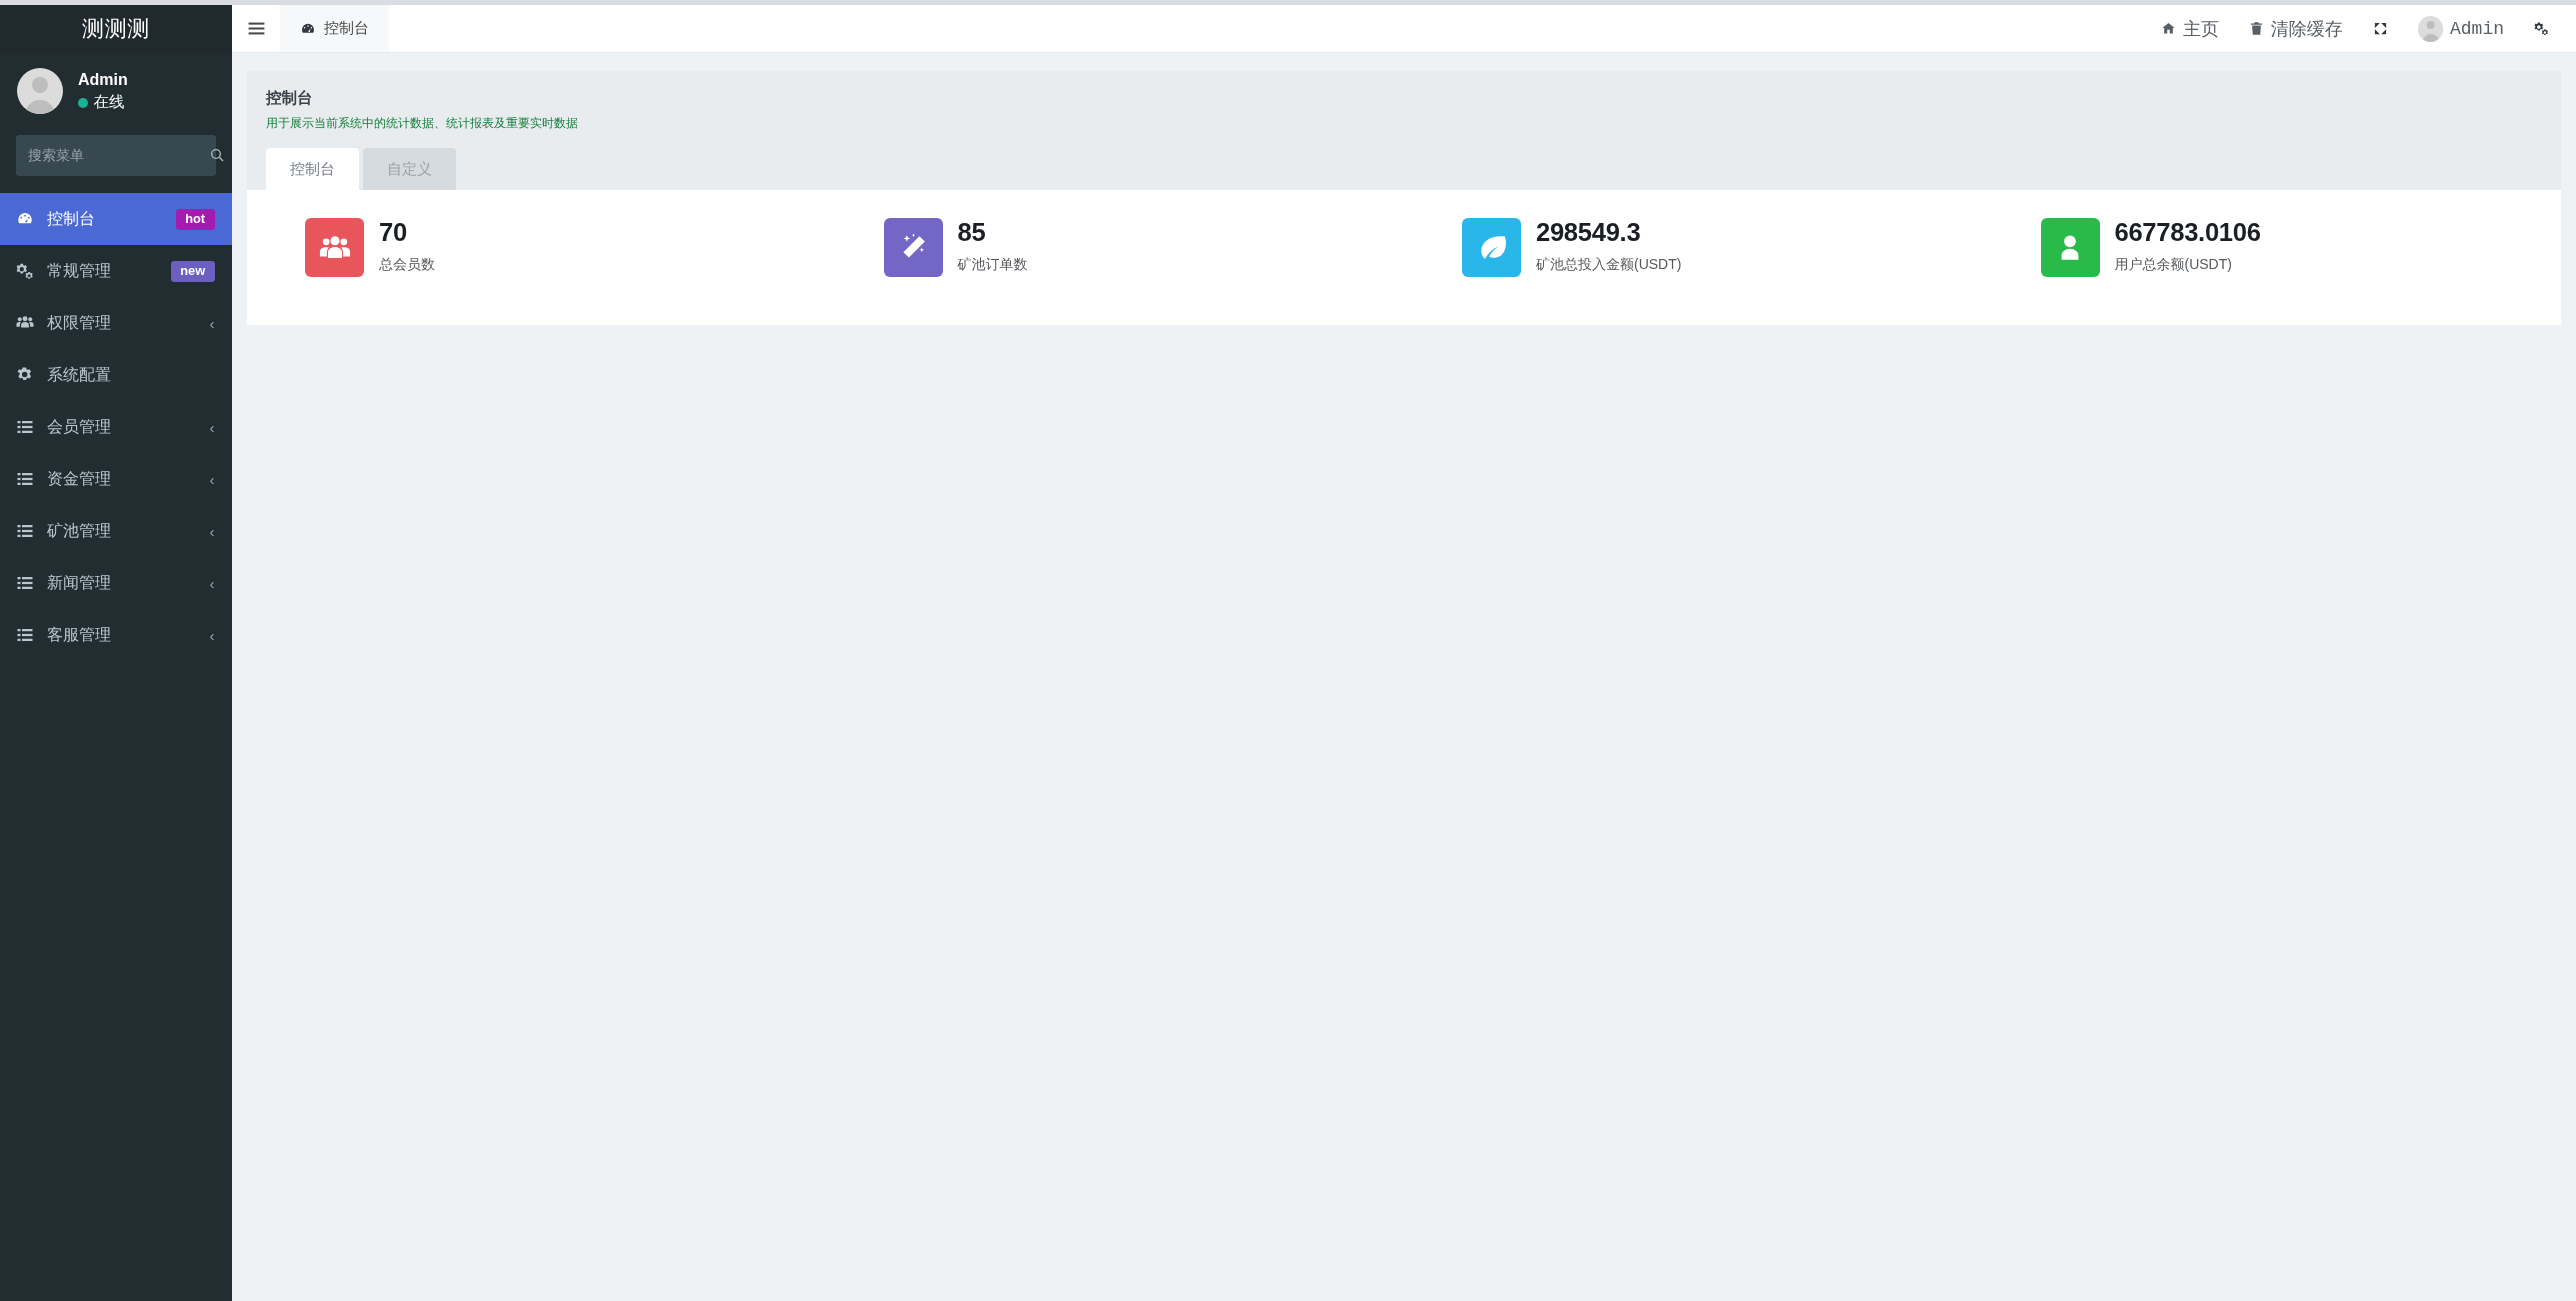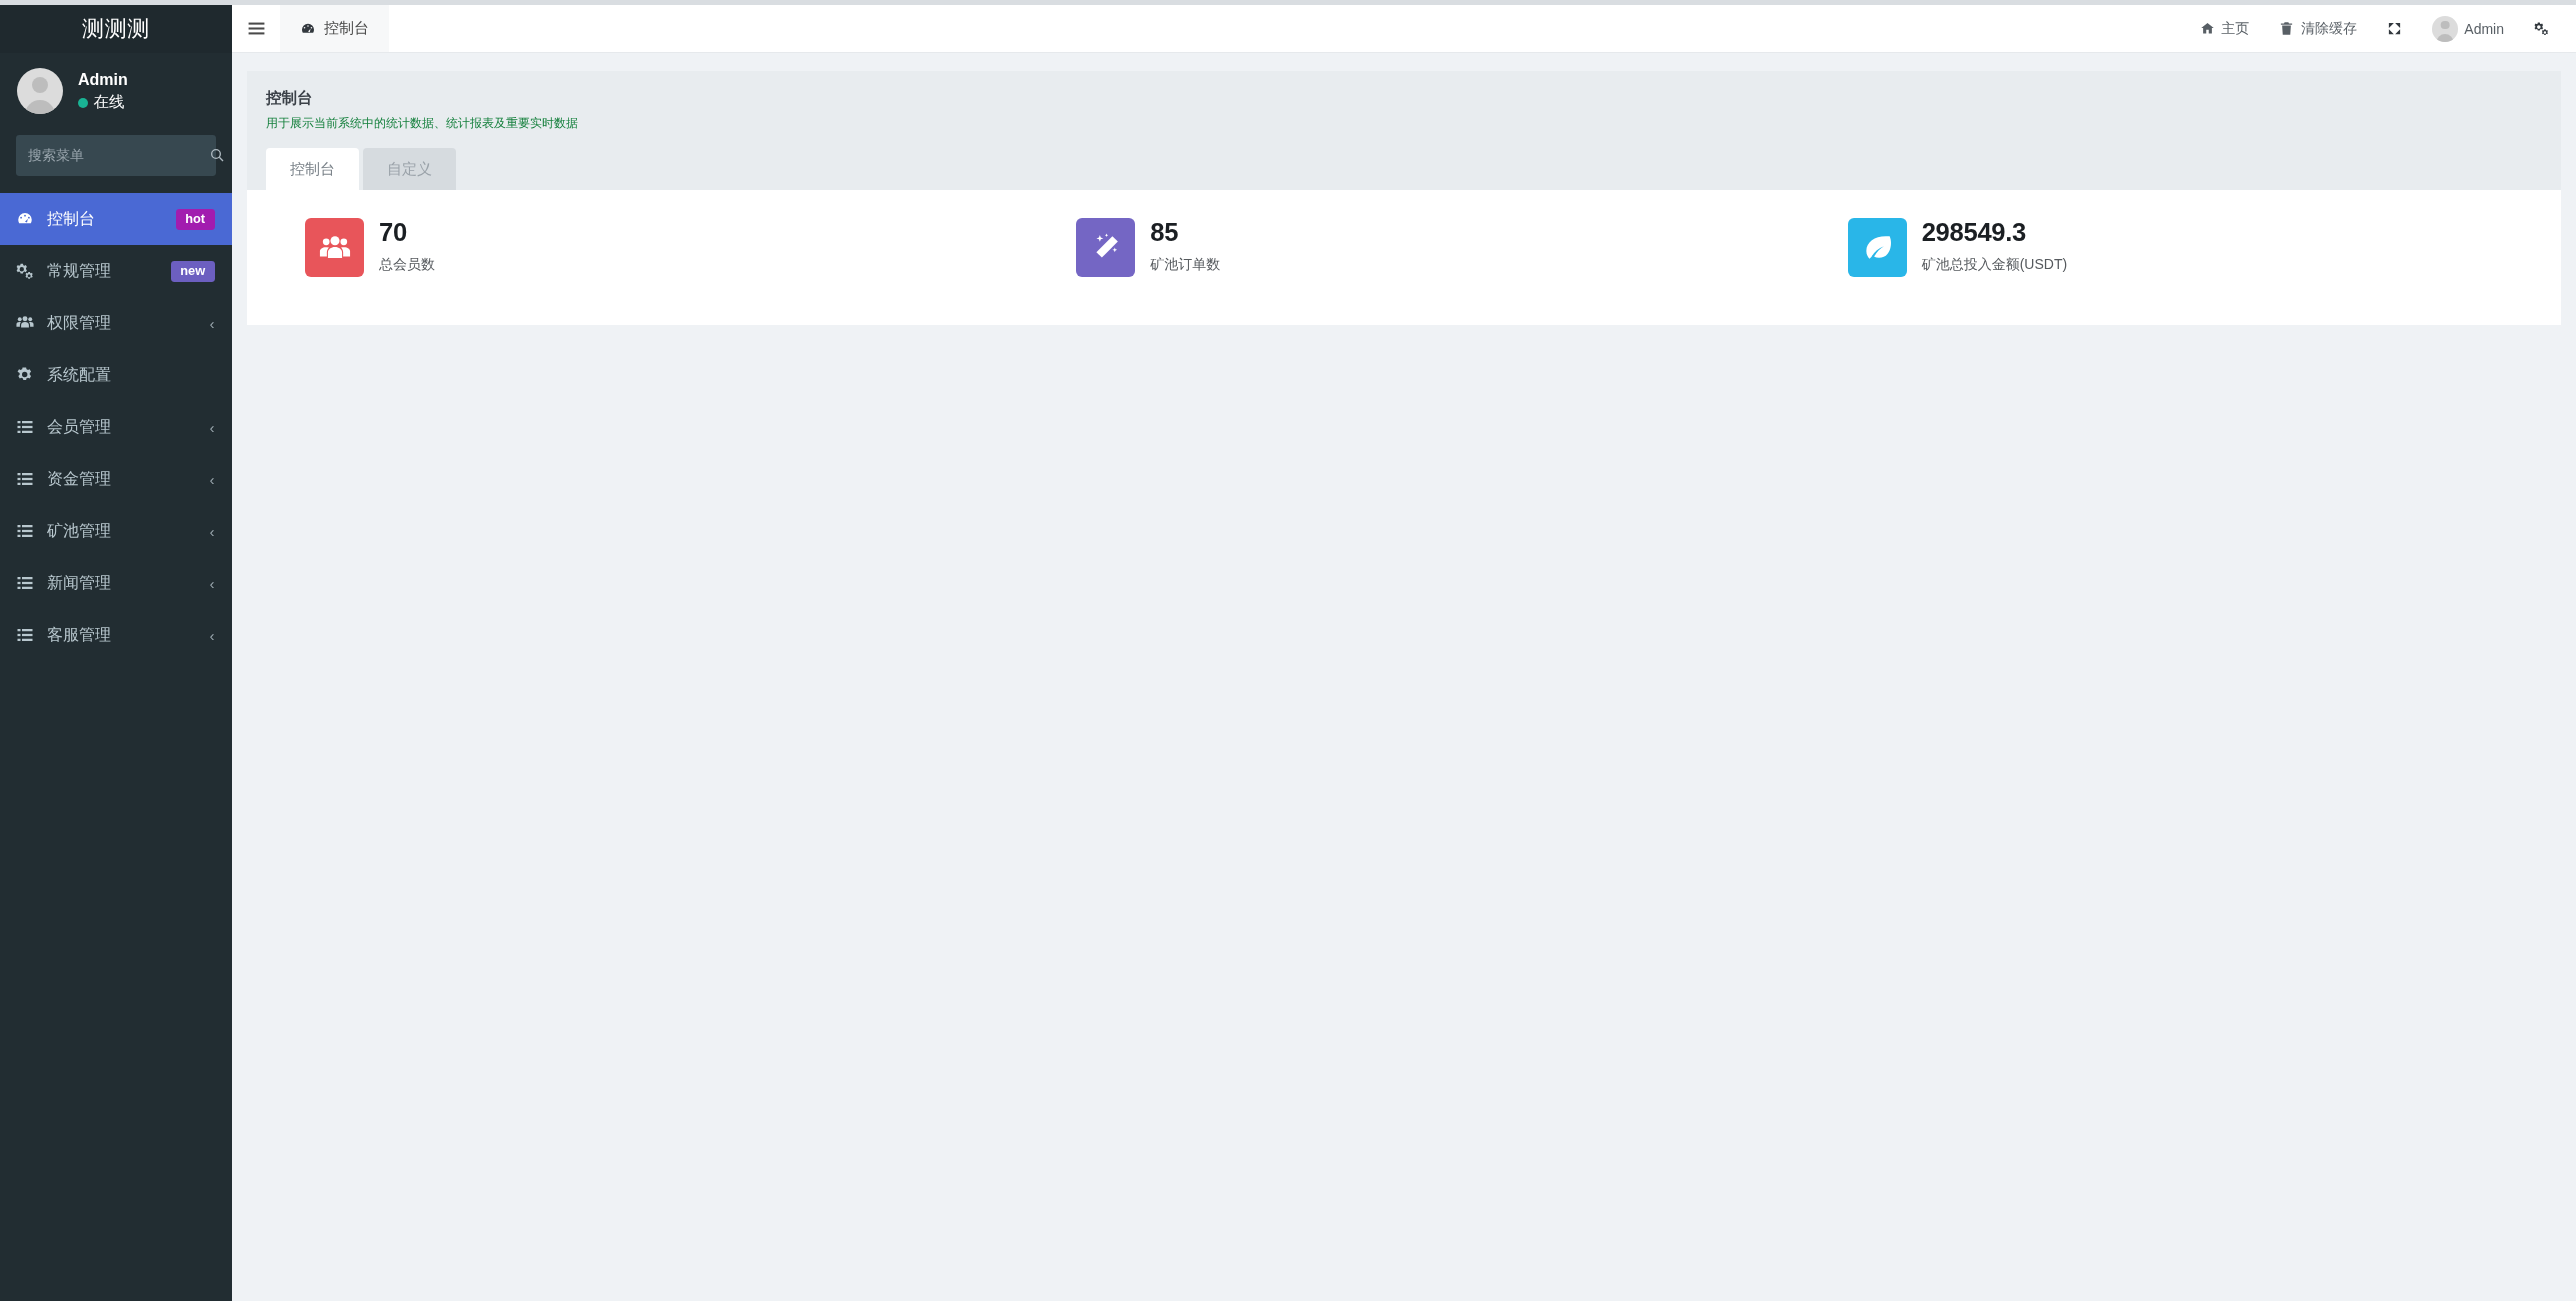--- a/index.html
+++ b/index.html
@@ -103,21 +103,21 @@
   }
   .tabitem .tabico svg { width: 16px; height: 16px; display: block; }
   .tabitem .tablabel { font-size: 15px; color: #4a4a4a; white-space: nowrap; }
 
   .topright { display: flex; align-items: center; gap: 0; padding-right: 12px; }
   .tr-item {
     display: flex; align-items: center; gap: 6.7px;
     padding: 0 15px; height: 48px; cursor: pointer; white-space: nowrap;
   }
   .tr-item svg { width: 15px; height: 15px; display: block; }
-  .tr-label { font-size: 14px; color: #585f65; }
+  .tr-label { font-size: 18px; color: #585f65; font-family: Liberation Mono, monospace; }
   .tr-avatar {
     width: 25.6px; height: 25.6px; border-radius: 50%;
     background: #dcdcdc; position: relative; overflow: hidden; flex: 0 0 25.6px;
   }
   .tr-avatar::before {
     content: ""; position: absolute; top: 4.7px; left: 50%; transform: translateX(-50%);
     width: 8.7px; height: 8.7px; border-radius: 50%; background: #bdbdbd;
   }
   .tr-avatar::after {
     content: ""; position: absolute; bottom: -4px; left: 50%; transform: translateX(-50%);
@@ -441,20 +441,32 @@
               <svg viewBox="0 0 24 24">
                   <path d="M18.5 3.2C10.2 3.2 4 7.6 4 14.2c0 2.3.9 4.4 2.4 5.9l1.5-1.5c1.9-3.7 5-6.4 9.3-8-3.2 1.9-5.8 4.6-7.3 8 1.1.5 2.3.8 3.6.8 5.5 0 9-4.6 9-11.3 0-1.6-.3-3.2-1-4.9-.9-.1-1.9-.1-3-.1z"></path>
                 </svg>
             </div>
             <div class="card-body">
               <div class="card-value">298549.3</div>
               <div class="card-label">矿池总投入金额(USDT)</div>
             </div>
           </div>
 
+          <div class="card">
+            <div class="card-ico" style="background:#2aba4a">
+              <svg viewBox="0 0 24 24">
+                  <circle cx="12" cy="7" r="4.4"></circle>
+                  <path d="M12 12.6c-3.5 0-6.3 2.2-6.3 5v3.2h12.6v-3.2c0-2.8-2.8-5-6.3-5z"></path>
+                </svg>
+            </div>
+            <div class="card-body">
+              <div class="card-value">667783.0106</div>
+              <div class="card-label">用户总余额(USDT)</div>
+            </div>
+          </div>
 
         </div>
       </div>
     </section>
 
   </main>
 </div>
 
 
 </body></html>

